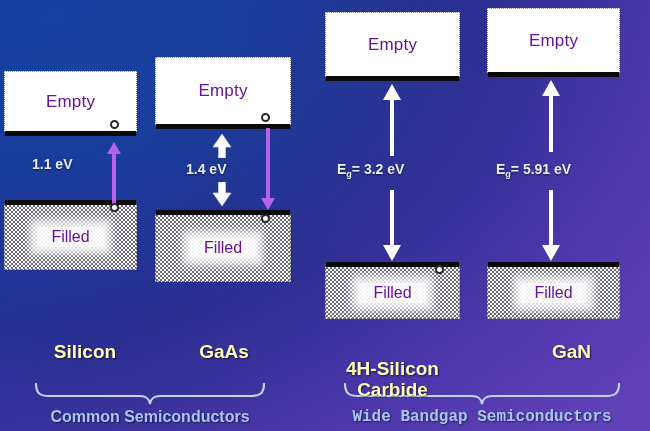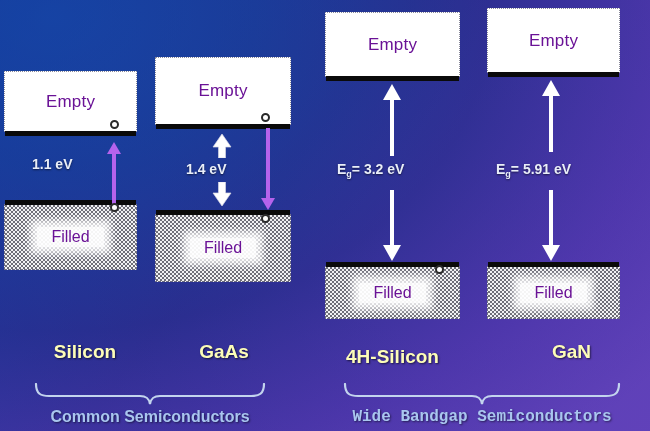--- a/index.html
+++ b/index.html
@@ -198,22 +198,23 @@
     </div>
 
     <div class="box filled-box" style="left:325px;top:266px;width:135px;height:53px;">
       <div class="band-top"></div>
       <span class="patch">
         <span class="lbl" style="font-size:16px;">Filled</span>
       </span>
     </div>
     <div class="electron" style="left:435px;top:265px;"></div>
 
-    <div class="mat-name" style="left:325px;top:346px;width:135px;text-align:center;">
+    <div class="mat-name" style="left:325px;top:358px;width:135px;text-align:center;">
       <div>4H-Silicon</div>
+      <div>Carbide</div>
     </div>
   </div>
 
   <div class="col">
 
     <div class="box empty-box" style="left:487px;top:8px;width:133px;height:65px;">
       <span class="lbl" style="font-size:17px;">Empty</span>
       <div class="band-bot"></div>
     </div>
 

